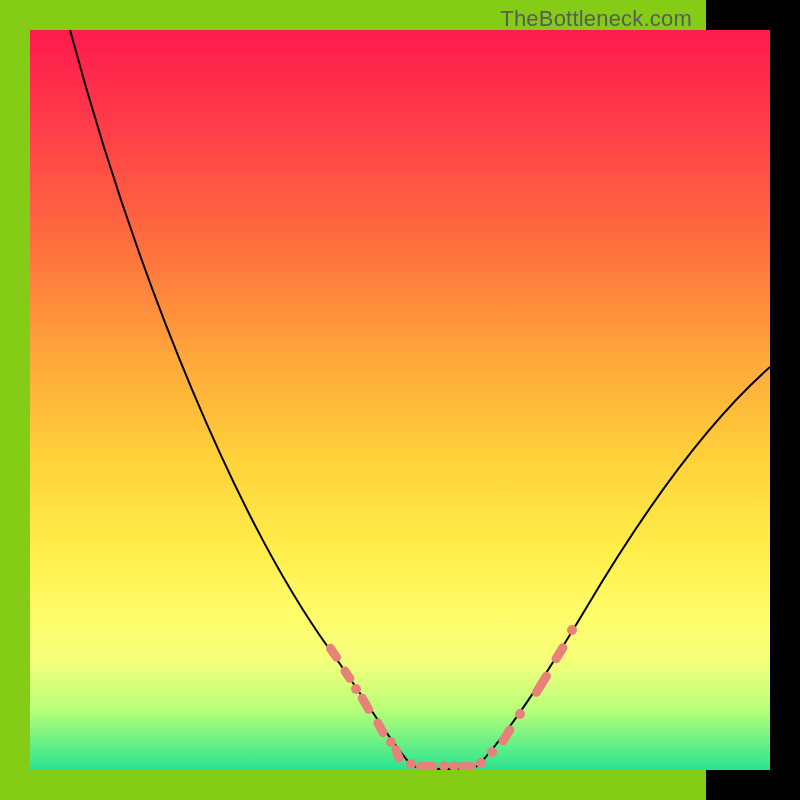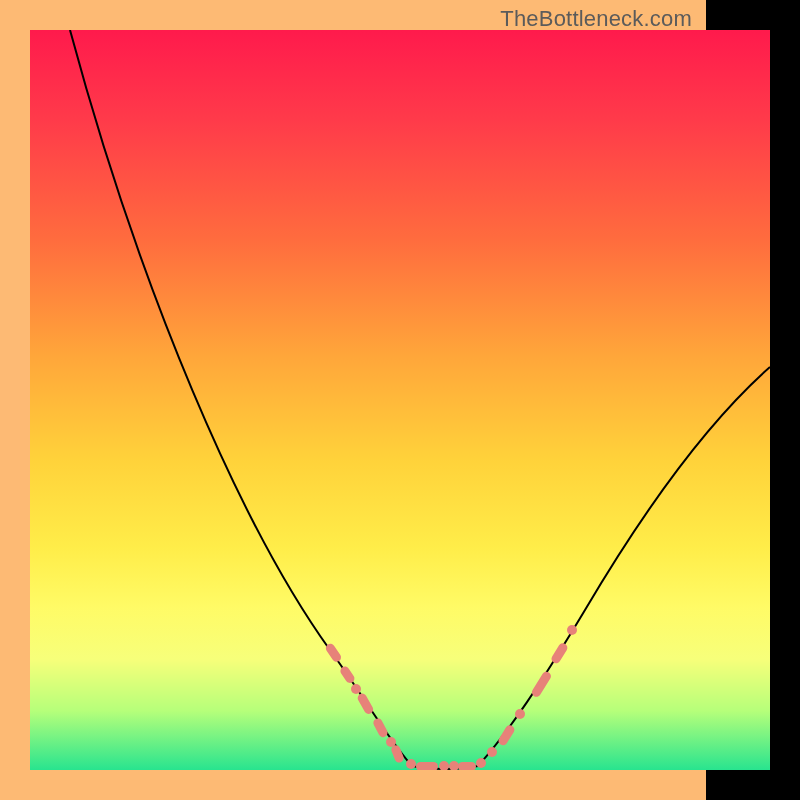--- a/index.html
+++ b/index.html
@@ -1,21 +1,21 @@
 <!DOCTYPE html>
 <html><head>
 <meta charset="utf-8">
 <style>
   * { margin: 0; padding: 0; box-sizing: border-box; }
   html, body { width: 800px; height: 800px; overflow: hidden; background: #000; }
   .wrap {
     position: relative;
     width: 706px;
     height: 800px;
-    background: #fdba74;
+    background: #84cc16;
   }
   .watermark {
     position: absolute;
     top: 6px;
     right: 14px;
     font-family: Arial, Helvetica, sans-serif;
     font-size: 22px;
     font-weight: 500;
     color: #5b5b5b;
     letter-spacing: 0.2px;

